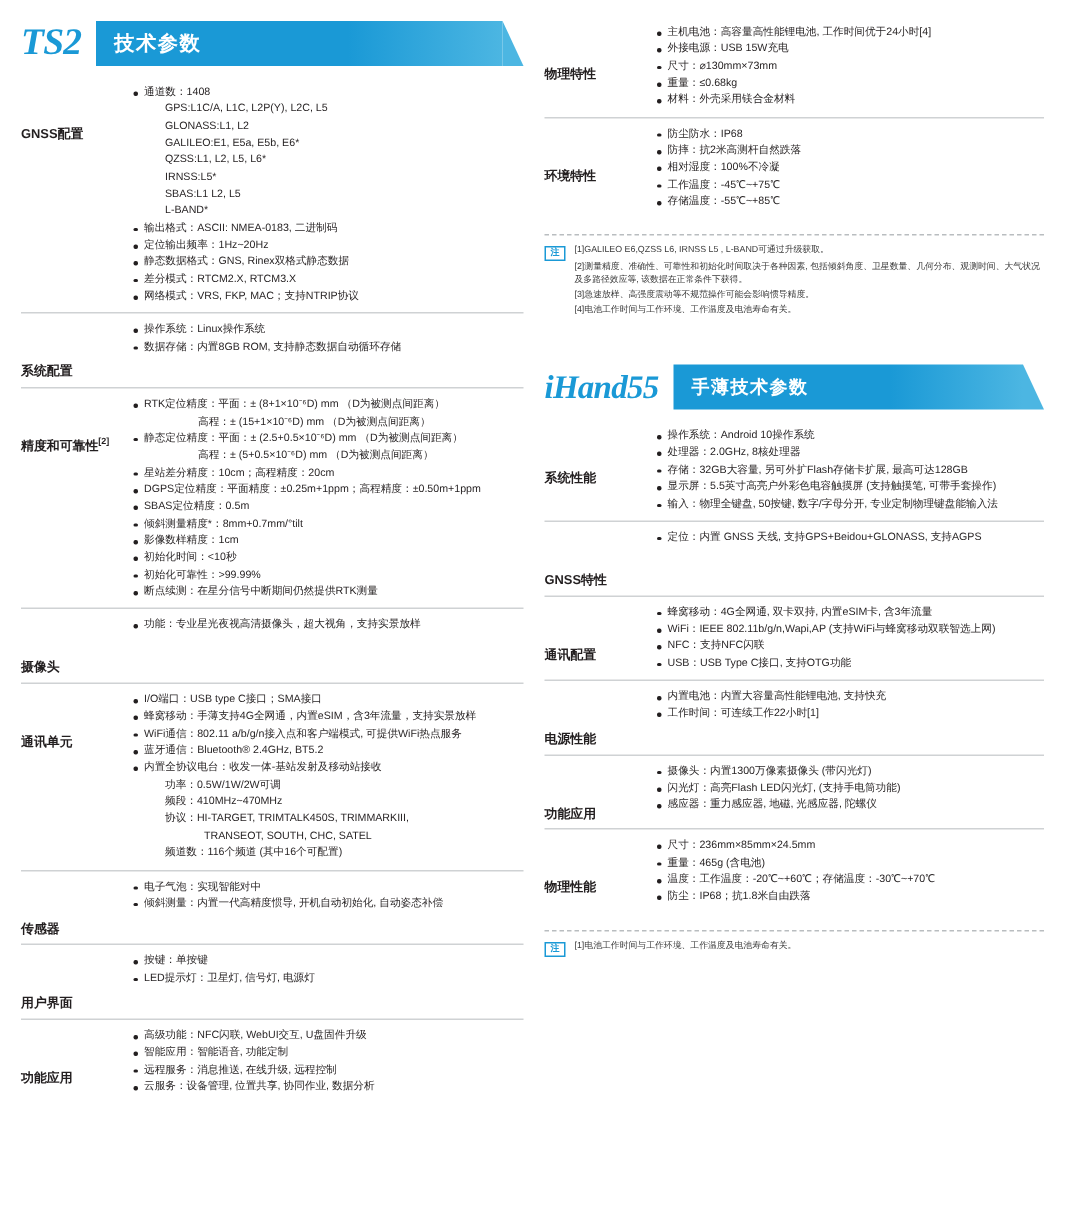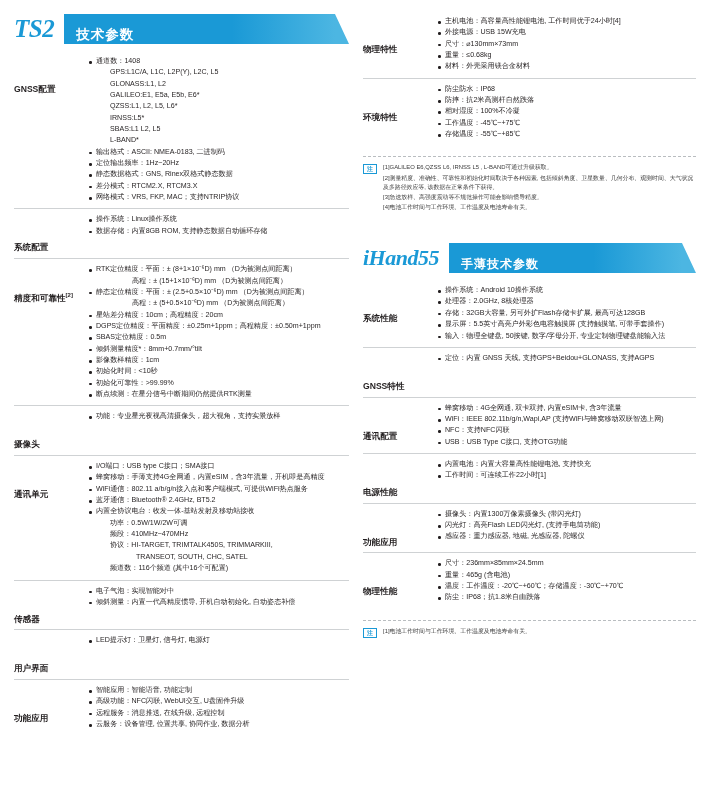--- a/index.html
+++ b/index.html
@@ -32,21 +32,21 @@
     color: #1a99d6;
     letter-spacing: -0.5px;
     padding-right: 10px;
     line-height: 30px;
     white-space: nowrap;
   }
   .banner .logo.small { font-size: 22px; }
   .banner .barwrap {
     flex: 1; position: relative;
     background: linear-gradient(to right, #1a99d6 0%, #1a99d6 62%, #4cb6e2 100%);
-    display: flex; align-items: flex-end;
+    display: flex; align-items: center;
   }
   .banner .barwrap:after {
     content: "";
     position: absolute; right: -0px; top: 0; bottom: 0; width: 0;
   }
   .banner .bartext {
     color: #fff; font-size: 13.5px; font-weight: bold;
     padding-left: 12px; letter-spacing: 1px;
   }
   .banner .bartext.sub { font-size: 12px; }
@@ -201,21 +201,21 @@
         </ul>
       </div>
     </div>
     <hr class="divider">
 
     <div class="section">
       <div class="sec-title">通讯单元</div>
       <div class="sec-body">
         <ul class="items">
           <li>I/O端口：USB type C接口；SMA接口</li>
-          <li>蜂窝移动：手薄支持4G全网通，内置eSIM，含3年流量，开机即是高精度</li>
+          <li>蜂窝移动：手薄支持4G全网通，内置eSIM，含3年流量，支持实景放样</li>
           <li>WiFi通信：802.11 a/b/g/n接入点和客户端模式, 可提供WiFi热点服务</li>
           <li>蓝牙通信：Bluetooth® 2.4GHz, BT5.2</li>
           <li>内置全协议电台：收发一体-基站发射及移动站接收</li>
         </ul>
         <div class="sub-lines">
           <div>功率：0.5W/1W/2W可调</div>
           <div>频段：410MHz~470MHz</div>
           <div>协议：HI-TARGET, TRIMTALK450S, TRIMMARKIII,</div>
           <div style="padding-left:26px">TRANSEOT, SOUTH, CHC, SATEL</div>
           <div>频道数：116个频道 (其中16个可配置)</div>
@@ -232,32 +232,33 @@
           <li>倾斜测量：内置一代高精度惯导, 开机自动初始化, 自动姿态补偿</li>
         </ul>
       </div>
     </div>
     <hr class="divider">
 
     <div class="section">
       <div class="sec-title">用户界面</div>
       <div class="sec-body">
         <ul class="items">
+          <li>按键：单按键</li>
           <li>LED提示灯：卫星灯, 信号灯, 电源灯</li>
         </ul>
       </div>
     </div>
     <hr class="divider">
 
     <div class="section">
       <div class="sec-title">功能应用</div>
       <div class="sec-body">
         <ul class="items">
+          <li>高级功能：NFC闪联, WebUI交互, U盘固件升级</li>
           <li>智能应用：智能语音, 功能定制</li>
-          <li>高级功能：NFC闪联, WebUI交互, U盘固件升级</li>
           <li>远程服务：消息推送, 在线升级, 远程控制</li>
           <li>云服务：设备管理, 位置共享, 协同作业, 数据分析</li>
         </ul>
       </div>
     </div>
 
   </div>
 
   <div class="col col-right">
 

